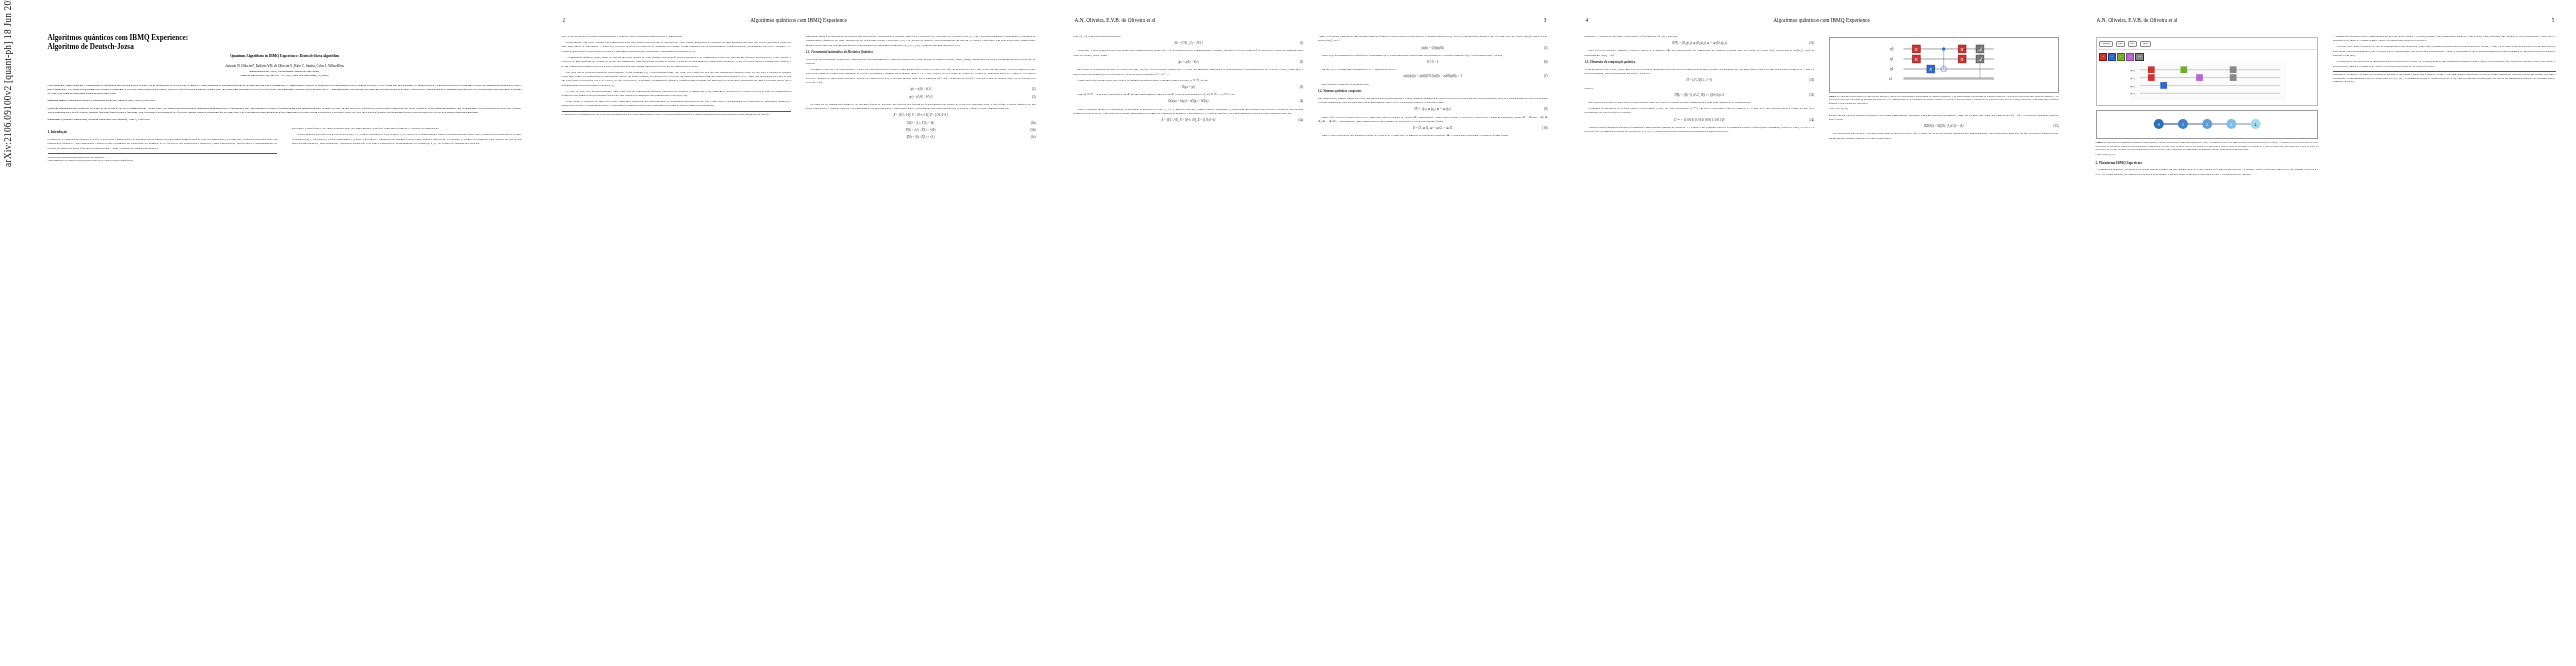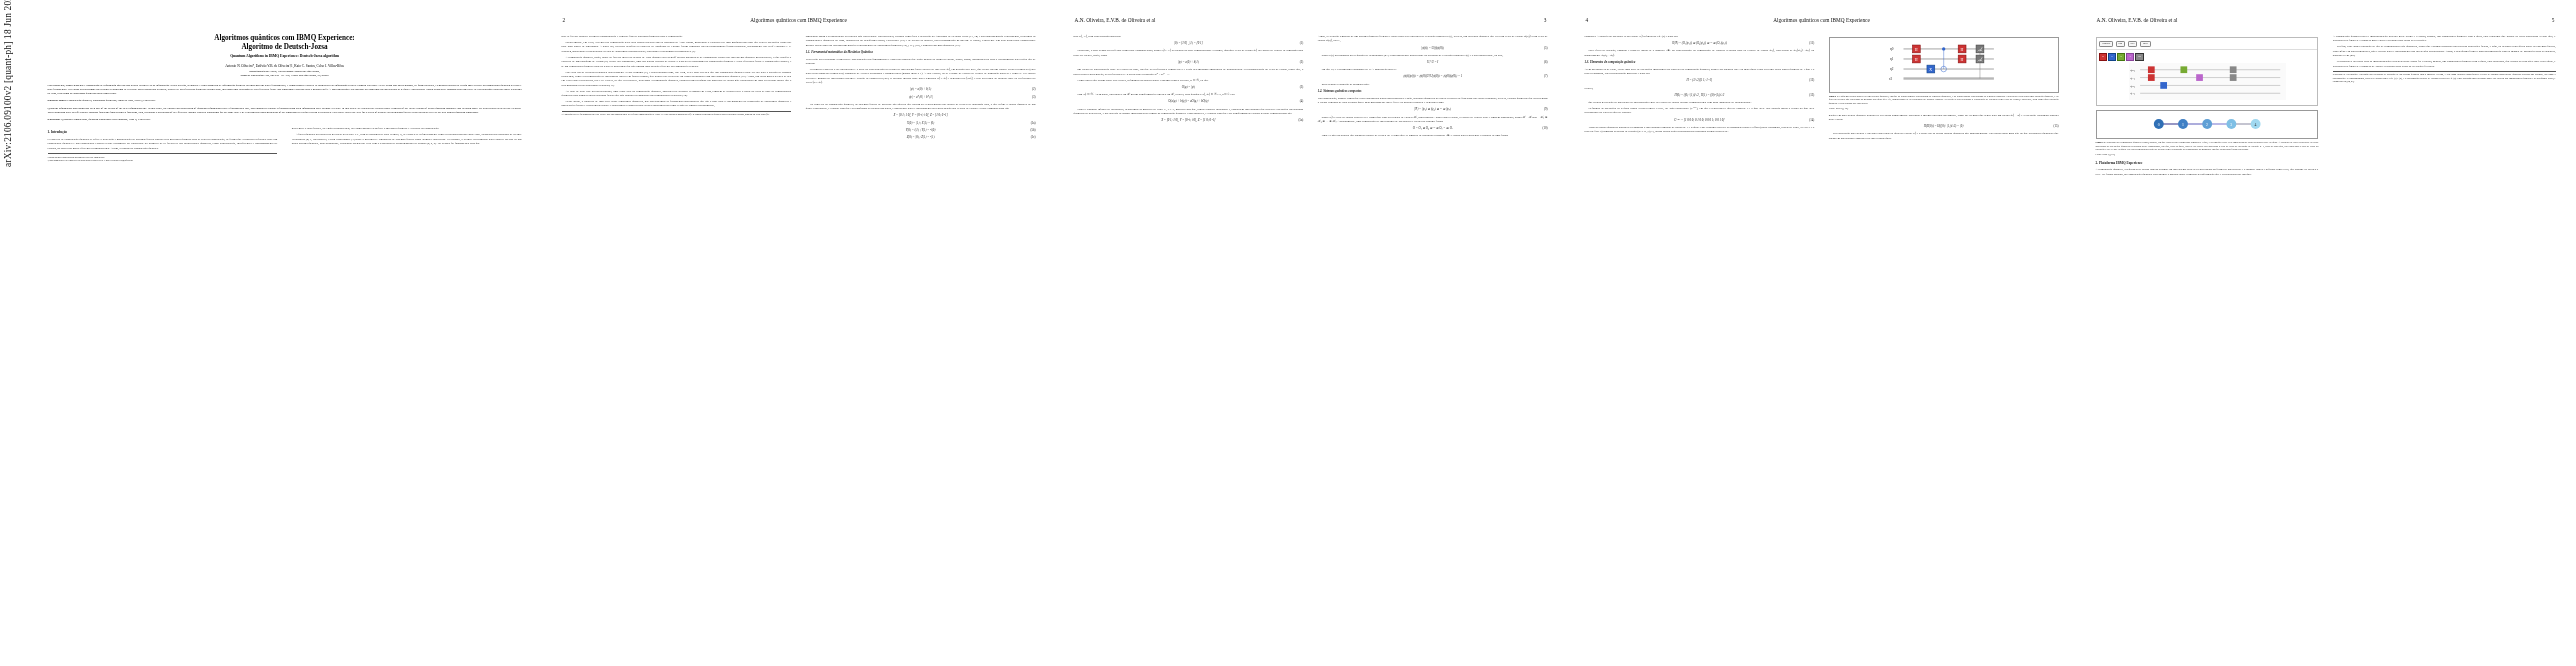--- a/index.html
+++ b/index.html
@@ -16,21 +16,21 @@
   .runhead{position:absolute;top:16.7px;font-size:5.3px;color:#111;}
   .runhead.left{left:15.6px;}
   .runhead.right{right:15.6px;}
   .runhead.center{left:0;right:0;text-align:center;}
   .body{position:absolute;top:34px;left:14.5px;right:14.5px;bottom:7.8px;}
   .cols{display:flex;gap:14.5px;height:100%;}
   .col{width:50%;font-size:2.9px;line-height:1.5;text-align:justify;color:#1a1a1a;
        font-family:"Liberation Serif",serif;hyphens:auto;}
   .col p{margin:0 0 1.7px 0;text-indent:3.9px;}
   .col p.nin{text-indent:0;}
-  .title{font-size:7.2px;font-weight:bold;text-align:center;line-height:1.25;margin:0 0 2.2px 0;}
+  .title{font-size:7.2px;font-weight:bold;line-height:1.25;margin:0 0 2.2px 0;}
   .subtitle{font-size:3.7px;font-weight:bold;text-align:center;margin:0 0 5.6px 0;}
   .authors{font-size:3.4px;text-align:center;margin:0 0 2.2px 0;}
   .affil{font-size:2.8px;text-align:center;line-height:1.5;margin:0 0 5.6px 0;font-style:italic;}
   .abstract{font-size:2.8px;text-align:justify;line-height:1.5;margin:0 0 2.2px 0;}
   .kw{font-size:2.8px;text-align:justify;line-height:1.5;margin:0 0 4.4px 0;}
   .sec{font-size:3.4px;font-weight:bold;margin:3.9px 0 1.7px 0;}
   .subsec{font-size:3.1px;font-weight:bold;margin:3.3px 0 1.7px 0;font-style:italic;}
   .eq{display:block;text-align:center;font-style:italic;font-size:3px;margin:2.8px 0;position:relative;}
   .eqn{position:absolute;right:0;font-style:normal;}
   .footnote{font-size:2.3px;line-height:1.45;border-top:0.3px solid #555;padding-top:1.7px;margin-top:2.8px;text-align:justify;}

